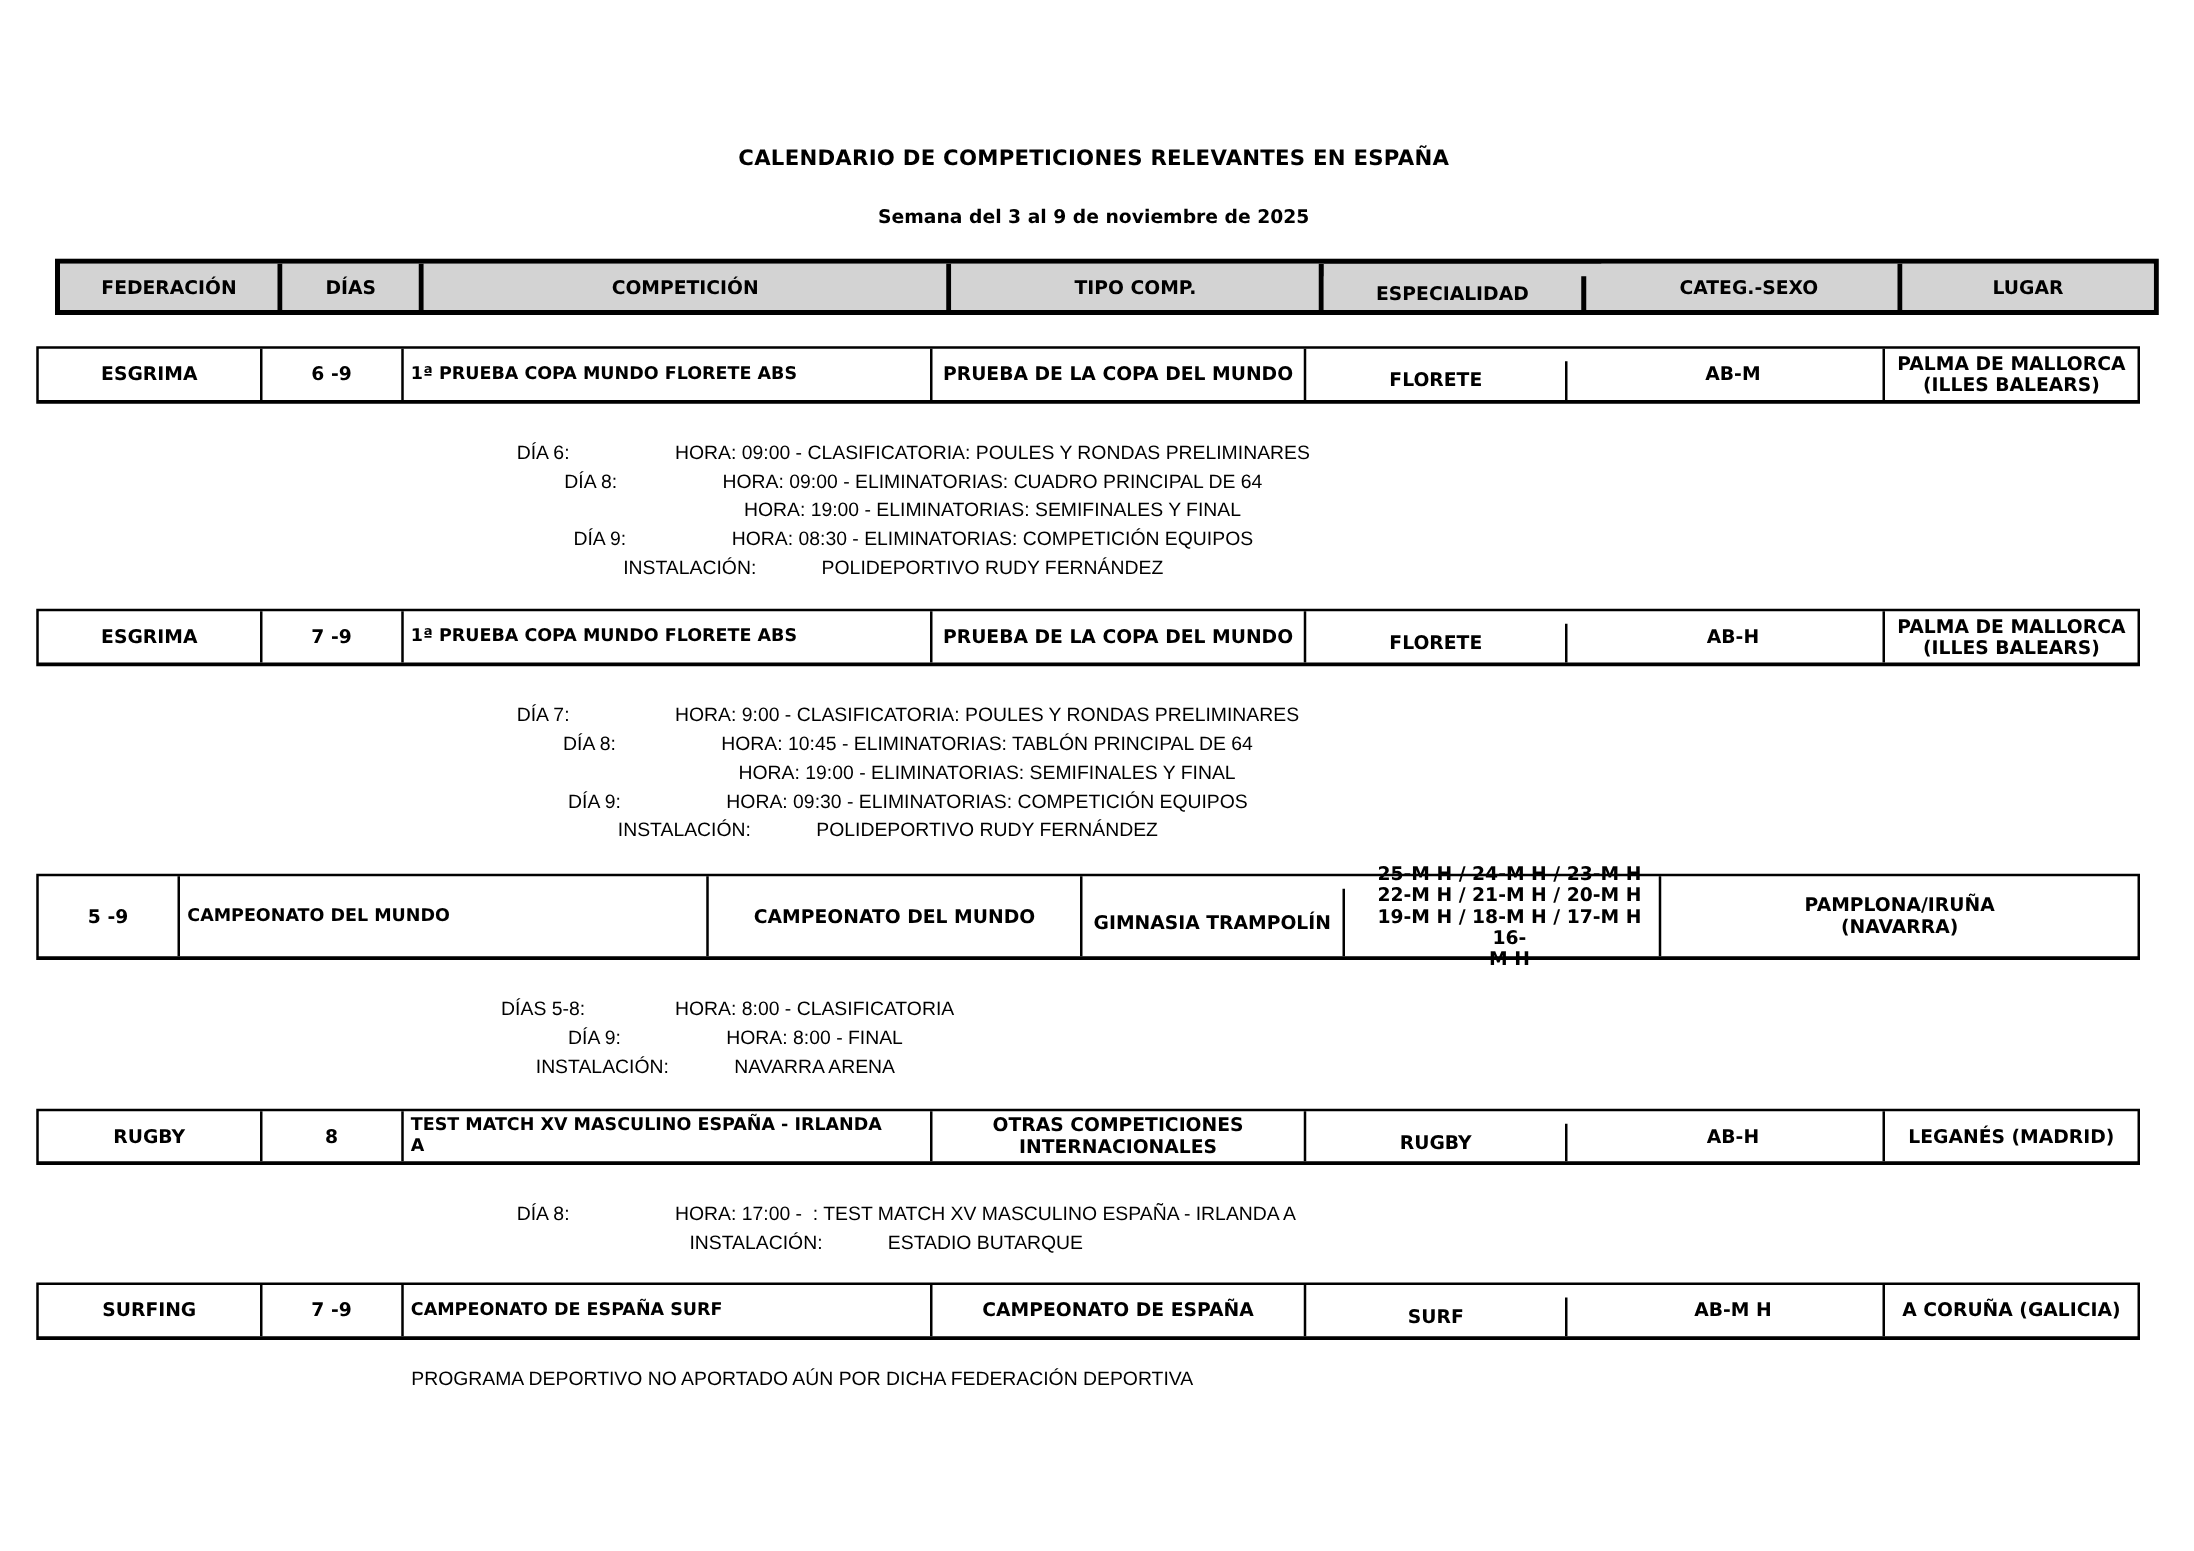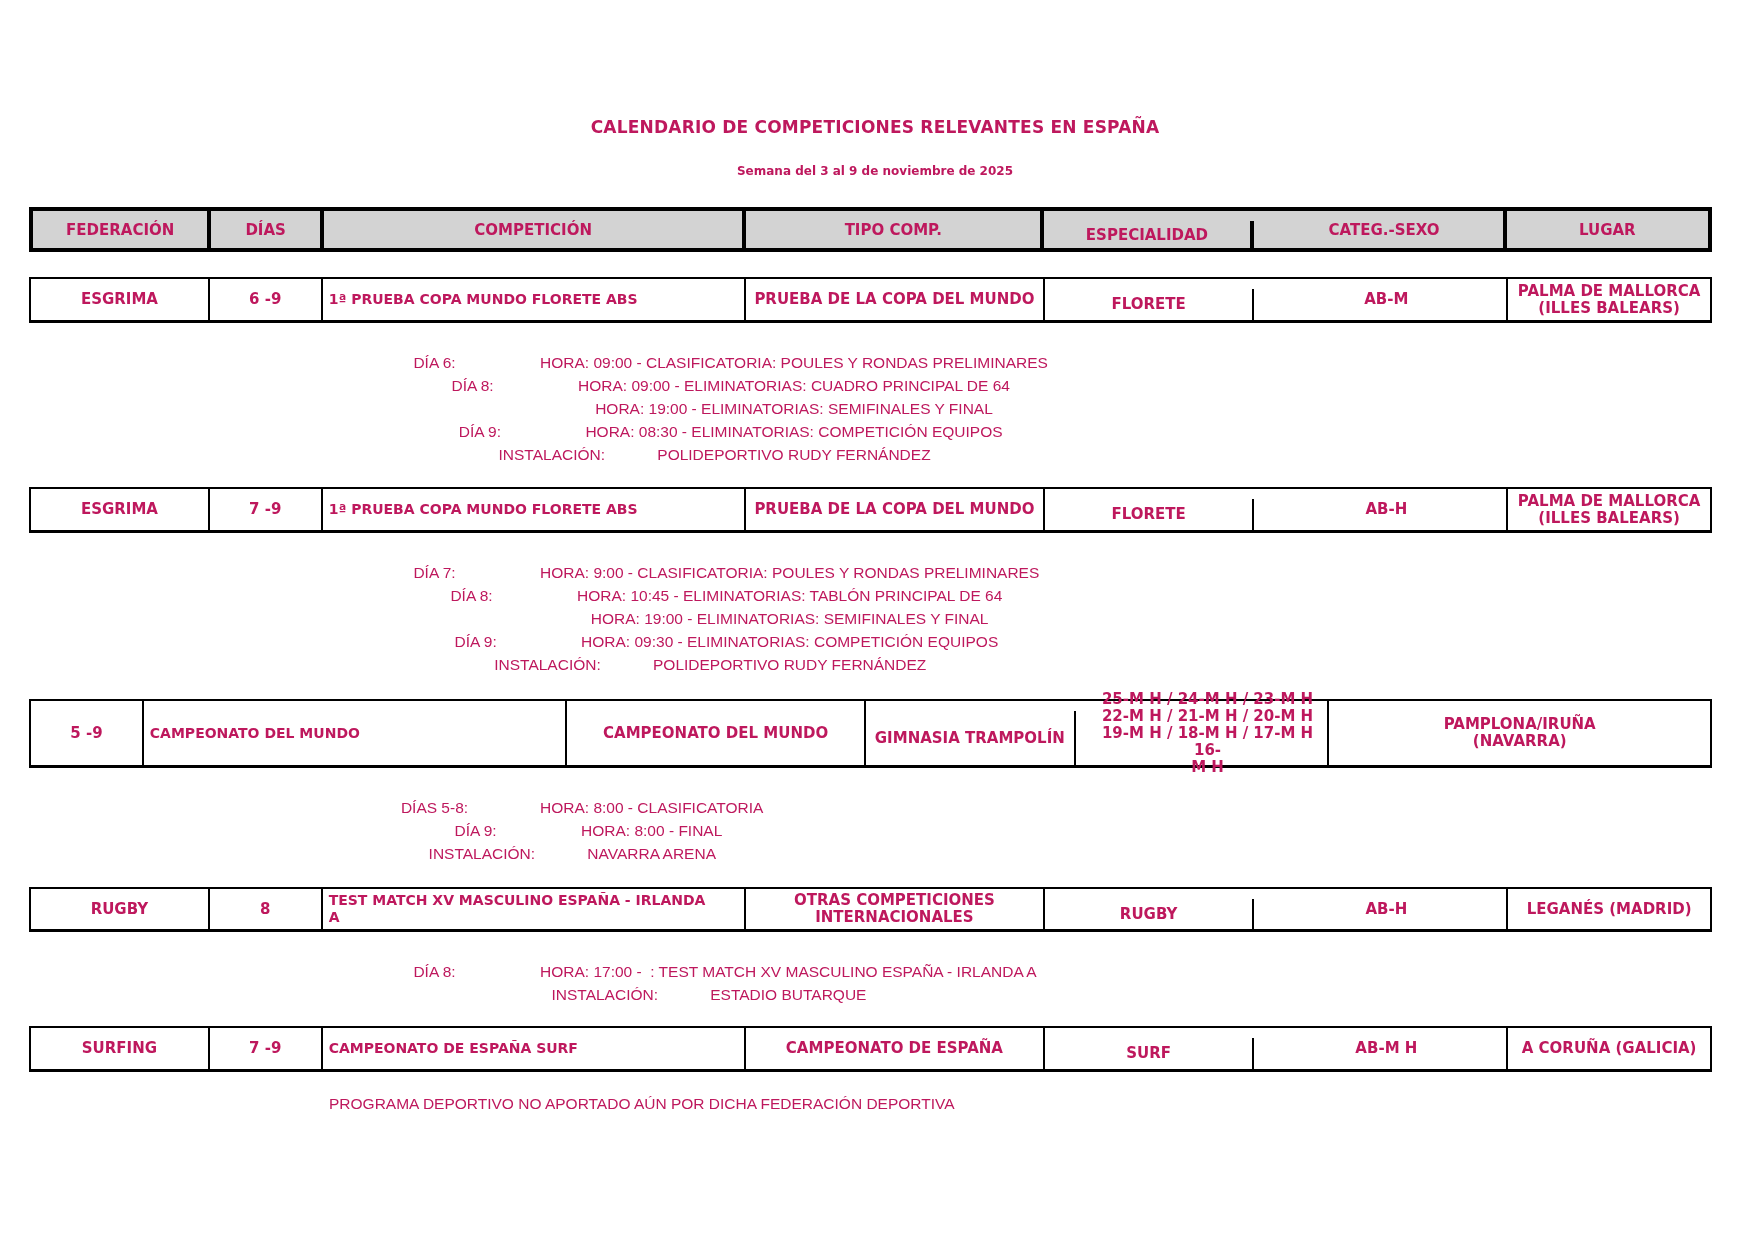--- a/index.html
+++ b/index.html
@@ -1,23 +1,23 @@
 <!DOCTYPE html>
 <html><head>
 <meta charset="utf-8">
 <style>
   html,body{margin:0;padding:0;background:#fff;}
   .page{position:relative;width:1750px;height:1241px;background:#ffffff;
-        font-family:"DejaVu Sans",sans-serif;color:#be185d;overflow:hidden;}
+        font-family:"DejaVu Sans",sans-serif;color:#000000;overflow:hidden;}
   .title{position:absolute;top:117px;left:0;width:100%;text-align:center;
          font-weight:bold;font-size:17px;letter-spacing:.2px;}
   .subtitle{position:absolute;top:164px;left:0;width:100%;text-align:center;
-         font-weight:bold;font-size:12px;}
+         font-weight:bold;font-size:15px;}
   
-  .thead{position:absolute;left:29px;top:207px;width:1683px;height:45px;
+  .thead{position:absolute;left:44px;top:207px;width:1683px;height:45px;
          display:flex;border:4px solid #000;box-sizing:border-box;background:#d3d3d3;}
   .hc{display:flex;align-items:center;justify-content:center;
       font-weight:bold;font-size:15px;border-right:4px solid #000;
       box-sizing:border-box;background:#d3d3d3;}
   .hc:last-child{border-right:none;}
   
   .trow{position:absolute;left:29px;width:1683px;display:flex;
         border:2px solid #000;border-bottom-width:3px;box-sizing:border-box;background:#fff;}
   .c{display:flex;align-items:center;justify-content:center;text-align:center;
      font-weight:bold;font-size:15px;line-height:17px;border-right:2px solid #000;

